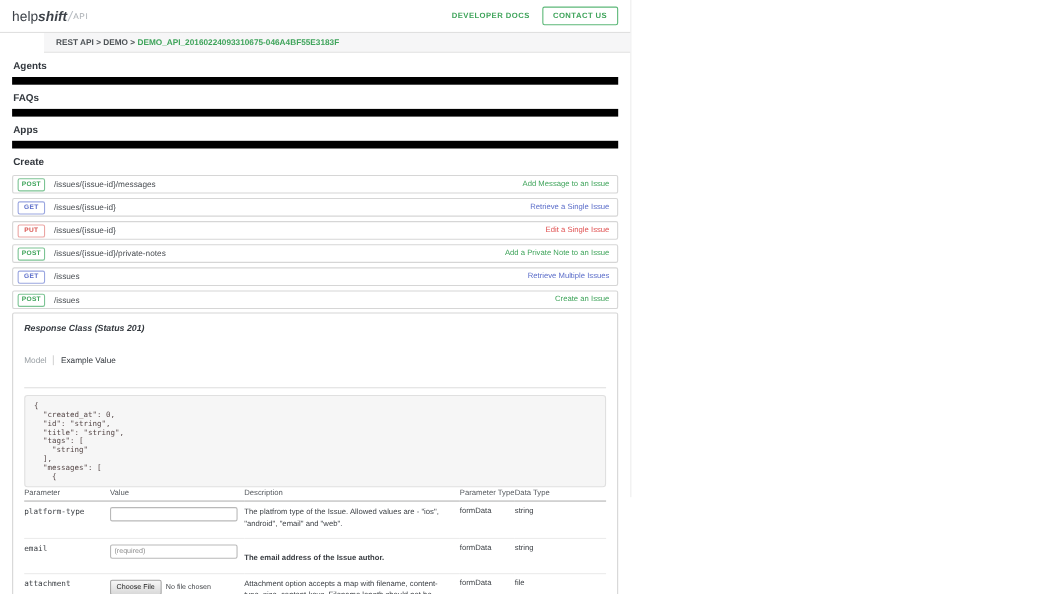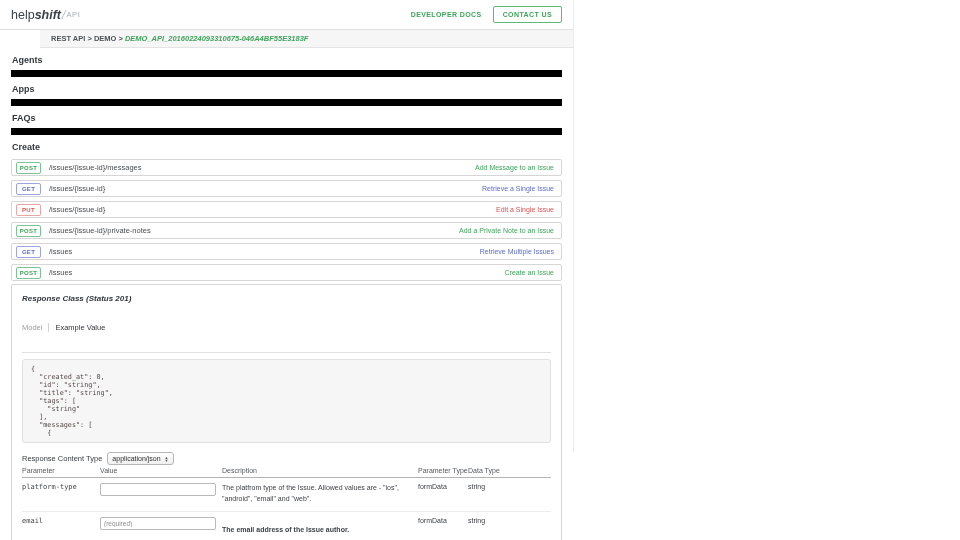--- a/index.html
+++ b/index.html
@@ -21,21 +21,21 @@
   .logo .api   { color:#a6abb0; font-size:7.5px; letter-spacing:0.6px; vertical-align:2px; }
   .header-actions { display:flex; align-items:center; gap:11px; }
   .dev-docs { color:#3fa45b; font-size:7px; font-weight:700; letter-spacing:0.4px; text-decoration:none; }
   .contact-btn { color:#3fa45b; font-size:7px; font-weight:700; letter-spacing:0.4px;
                  border:1px solid #5cb878; border-radius:2px; padding:4px 9px; text-decoration:none; }
 
   
   .breadcrumb { height:18px; background:#f6f6f7; border-bottom:1px solid #e4e4e4;
                 display:flex; align-items:center; padding:0 11px; font-size:7.5px;
                 font-weight:700; color:#4d5256; white-space:pre;margin-left:40px; }
-  .crumb-current { color:#3fa45b; text-decoration:none; font-weight:700;font-style:italic; }
+  .crumb-current { color:#3fa45b; text-decoration:none; font-weight:700; }
 
   main { padding:0 11px; }
 
   
   .section-heading { font-size:9px; font-weight:700; color:#33383e; padding:7px 1px 5px;
                      border-bottom:7px solid #000000; cursor:pointer; }
   .section-heading.no-border { border-bottom:none; padding-bottom:3px; }
 
   
   .endpoint-row { display:flex; align-items:center; height:17px; border:1px solid #d6d6d6;
@@ -106,23 +106,23 @@
     <span> &gt; </span>
     <span>DEMO</span>
     <span> &gt; </span>
     <a href="#" class="crumb-current">DEMO_API_20160224093310675-046A4BF55E3183F</a>
   </div>
 
   <main>
     <div id="section-list">
   <div class="section-heading">Agents</div>
 
+  <div class="section-heading">FAQs</div>
+
   <div class="section-heading">Apps</div>
-
-  <div class="section-heading">FAQs</div>
 
   <div class="section-heading no-border">Create</div>
 </div>
     <div id="endpoint-list">
   <div class="endpoint-row method-green">
     <span class="method-badge">POST</span>
     <span class="endpoint-path">/issues/{issue-id}/messages</span>
     <a href="#" class="endpoint-summary">Add Message to an Issue</a>
   </div>
 
@@ -168,30 +168,20 @@
       <pre class="code" id="example-json">{
   "created_at": 0,
   "id": "string",
   "title": "string",
   "tags": [
     "string"
   ],
   "messages": [
     {</pre>
 
-      <div class="rct">
-        <span>Response Content Type</span>
-        <span class="select-box">
-          <span>application/json</span>
-          <span class="select-arrows">
-              <span>▲</span>
-              <span>▼</span>
-            </span>
-        </span>
-      </div>
 
 
       <table class="params">
         <colgroup>
           <col style="width:78px">
             <col style="width:122px">
             <col style="width:196px">
           <col style="width:50px">
             <col>
         </colgroup>

